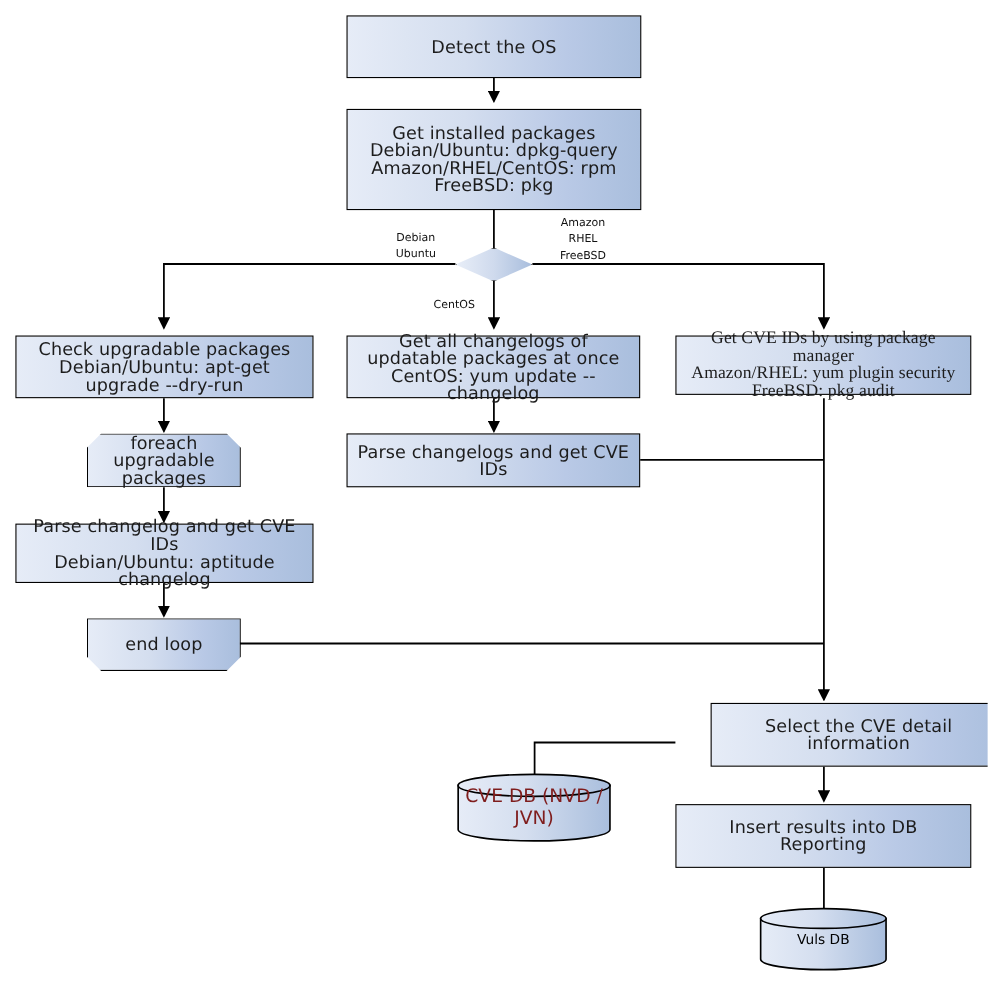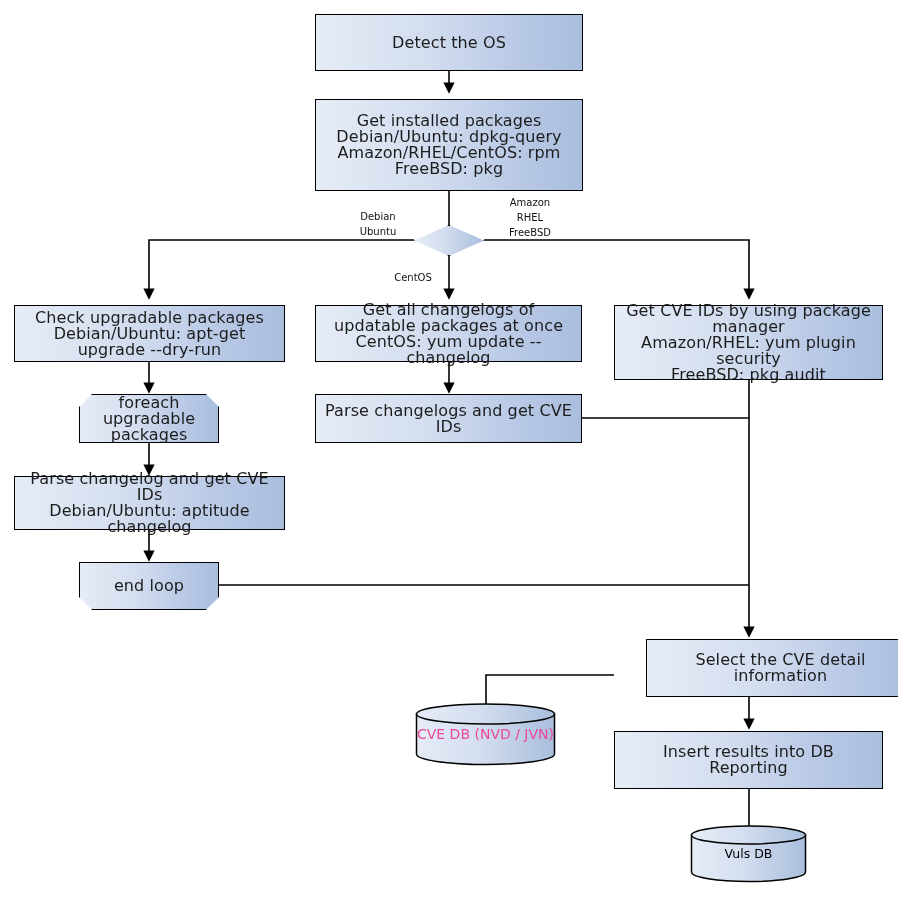--- a/index.html
+++ b/index.html
@@ -202,36 +202,36 @@
 
   <div class="node" style="left:315px; top:305px; width:267px; height:57px;">
     <span class="txt">Get all changelogs of updatable packages at once
 CentOS: yum update --changelog</span>
   </div>
 
   <div class="node" style="left:315px; top:394px; width:267px; height:49px;">
     <span class="txt">Parse changelogs and get CVE IDs</span>
   </div>
 
-  <div class="node" style="left:614px; top:305px; width:269px; height:75px;">
+  <div class="node" style="left:614px; top:305px; width:269px; height:54px;font-family:Liberation Serif, serif;">
     <span class="txt">Get CVE IDs by using package manager
 Amazon/RHEL: yum plugin security
 FreeBSD: pkg audit</span>
   </div>
 
   <div class="node" style="left:614px; top:639px; width:269px; height:58px;margin-left:32px;">
     <span class="txt">Select the CVE detail information</span>
   </div>
 
   <div class="node" style="left:614px; top:731px; width:269px; height:58px;">
     <span class="txt">Insert results into DB
 Reporting</span>
   </div>
 
-  <div class="cylinder" style="left:415px; top:703px; width:141px; height:62px; display:flex; align-items:center; justify-content:center; font-size:14px; color:#ec4899;">
+  <div class="cylinder" style="left:415px; top:703px; width:141px; height:62px; display:flex; align-items:center; justify-content:center; font-size:17px; color:#7f1d1d;">
     <svg viewBox="0 0 141 62" preserveAspectRatio="none">
       <defs>
         <linearGradient id="cylgrad1" x1="0" y1="0" x2="1" y2="0">
           <stop offset="0%" stop-color="#e6ecf7"></stop>
           <stop offset="45%" stop-color="#d4deef"></stop>
           <stop offset="100%" stop-color="#a9bedd"></stop>
         </linearGradient>
       </defs>
       <path d="M 1.5 11 L 1.5 51 A 69 10.5 0 0 0 139.5 51 L 139.5 11 Z" fill="url(#cylgrad1)" stroke="#000" stroke-width="1.5"></path>
       <ellipse cx="70.5" cy="11" rx="69" ry="10" fill="url(#cylgrad1)" stroke="#000" stroke-width="1.5"></ellipse>

